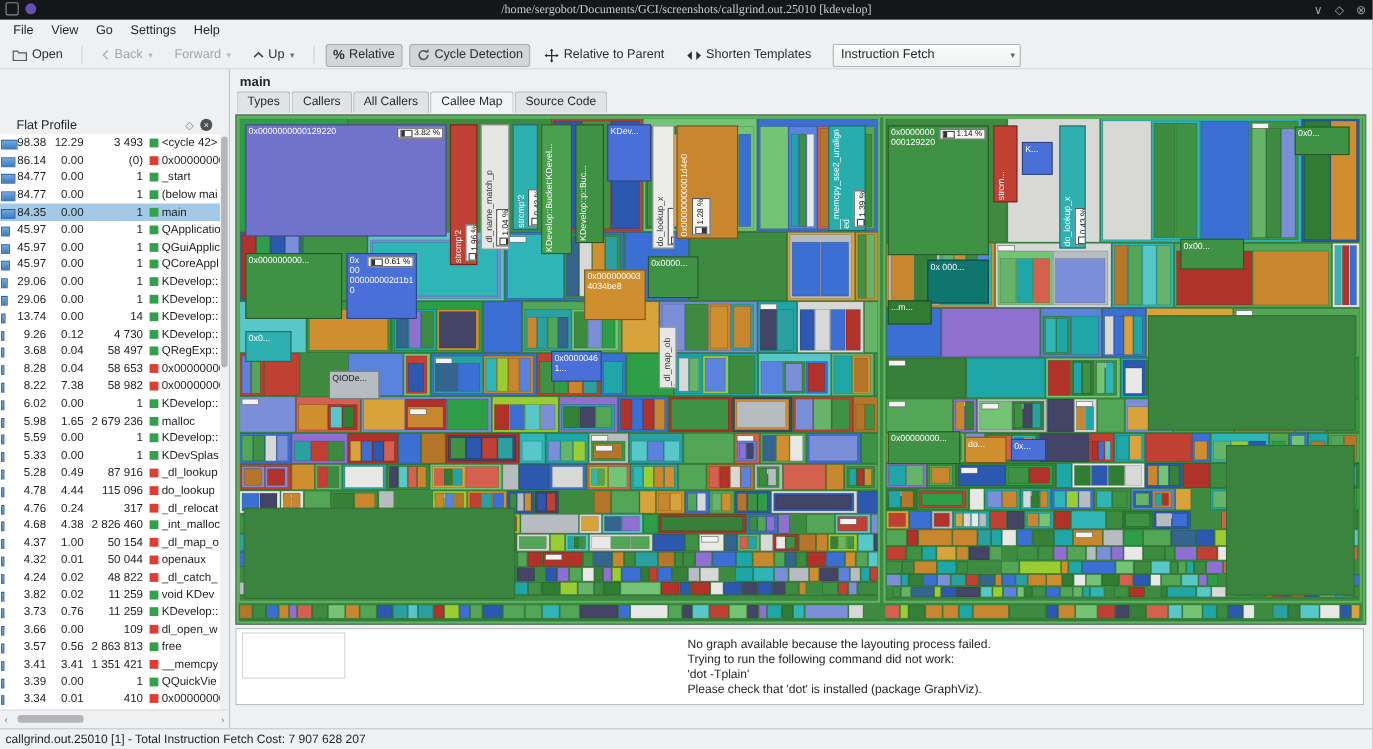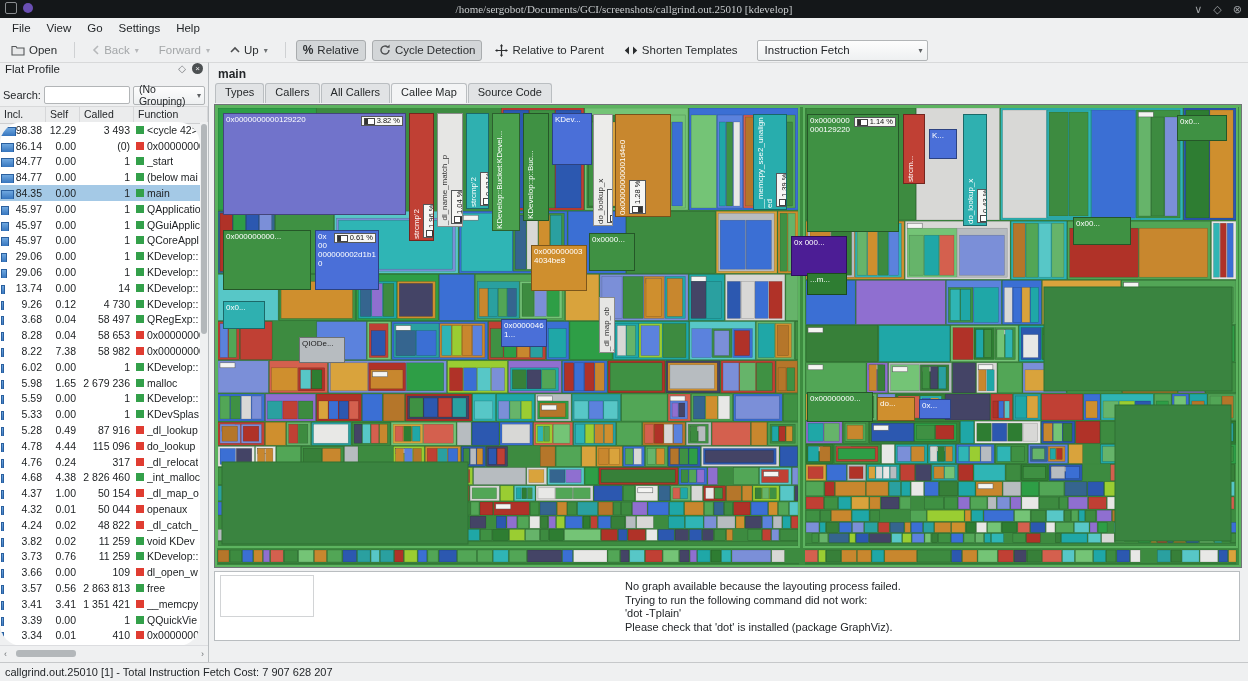--- a/index.html
+++ b/index.html
@@ -27,34 +27,34 @@
   .tbtn.disabled .tarrow{color:#b5b7b9;}
   .ticon{display:inline-flex;align-items:center;}
   .tsep{width:1px;height:16px;background:#cfd1d3;margin:0 4px;}
   .combo{display:inline-flex;align-items:center;justify-content:space-between;height:19px;min-width:158px;
          border:1px solid #b2b5b7;border-radius:2px;background:linear-gradient(#fdfdfd,#eef0f1);
          padding:0 4px 0 7px;font-size:11.5px;margin-left:6px;}
   .combo .tarrow{font-size:8px;color:#5d6062;margin-left:10px;}
   
   #dock{position:absolute;left:0;top:62px;width:208px;bottom:19px;background:#eff0f1;
         border-right:1px solid #b9bdc0;border-top:1px solid #d8d9da;}
-  .dock-header{height:21px;display:flex;align-items:flex-start;padding:0 5px;font-size:11.5px;}
+  .dock-header{height:21px;display:flex;align-items:center;padding:0 15px;font-size:11.5px;margin-top:40px;}
   .dock-header .dh-title{flex:1;}
   .dh-float{color:#7c7f82;font-size:10px;margin-right:6px;}
   .dh-close{width:11px;height:11px;border-radius:50%;background:#4c5052;color:#eff0f1;font-size:8px;
             line-height:11px;text-align:center;display:inline-block;}
   .search-row{height:22px;display:flex;align-items:center;gap:3px;padding:0 3px;}
   .search-row label{font-size:11px;}
   #search-input{width:78px;height:16px;border:1px solid #b2b5b7;border-radius:2px;background:#fff;
             font-size:11px;padding:0 3px;outline:none;font-family:"Liberation Sans",sans-serif;}
   .combo.small{min-width:0;flex:1;height:17px;margin-left:0;font-size:10.5px;padding:0 3px 0 5px;}
   .fp-colheader{display:grid;grid-template-columns:46px 34px 54px 1fr;height:16px;background:#ebeced;
             border-top:1px solid #d8d9da;border-bottom:1px solid #cdced0;font-size:10.5px;}
   .fp-colheader div{padding:1px 0 0 4px;border-right:1px solid #d6d7d9;overflow:hidden;white-space:nowrap;}
-  #fp-rows{position:absolute;top:59px;left:0;right:8px;bottom:16px;background:#fff;overflow:hidden;border-radius:22px;}
+  #fp-rows{position:absolute;top:59px;left:0;right:8px;bottom:16px;background:#fff;overflow:hidden;}
   .fp-row{display:grid;grid-template-columns:46px 34px 54px 1fr;height:15.8px;align-items:center;
           font-size:10.5px;color:#1b1e20;}
   .fp-row.selected{background:#a4c9e6;}
   .cell{overflow:hidden;white-space:nowrap;}
   .cell.incl{position:relative;text-align:right;padding-right:4px;}
   .bar{position:absolute;left:1px;top:3px;height:9px;background:linear-gradient(#6fa8e0,#2f6fba);
        border:1px solid #2a5f9e;display:inline-block;}
   .num{text-align:right;padding-right:4px;}
   .cell.func{display:flex;align-items:center;gap:3px;padding-left:2px;}
   .ficon{width:8px;height:8px;display:inline-block;flex:0 0 8px;}
@@ -1742,21 +1742,21 @@
             <div class="tinner">
               <span class="tlabel">do_lookup_x</span>
               <span class="badge">
                 <span class="mini">
                   <span class="minifill"></span>
                 </span>
                 <span>0.43 %</span>
               </span>
             </div>
           </div>
-          <div class="tblock" style="left: 576px; top: 131px; width: 56px; height: 40px; background: #4c1d95; color: rgb(255, 255, 255);">
+          <div class="tblock" style="left: 628px; top: 131px; width: 56px; height: 40px; background: #0f766e; color: rgb(255, 255, 255);">
             <div class="tinner"><span class="tlabel">0x 000...</span></div>
           </div>
           <div class="tblock" style="left: 592px; top: 168px; width: 40px; height: 22px; background: rgb(46, 125, 50); color: rgb(255, 255, 255);">
             <div class="tinner"><span class="tlabel">...m...</span></div>
           </div>
           <div class="tblock" style="left: 592px; top: 287px; width: 66px; height: 30px; background: rgb(63, 145, 67); color: rgb(255, 255, 255);">
             <div class="tinner"><span class="tlabel">0x00000000...</span></div>
           </div>
           <div class="tblock" style="left: 662px; top: 292px; width: 38px; height: 24px; background: rgb(207, 143, 46); color: rgb(255, 255, 255);">
             <div class="tinner"><span class="tlabel">do...</span></div>

